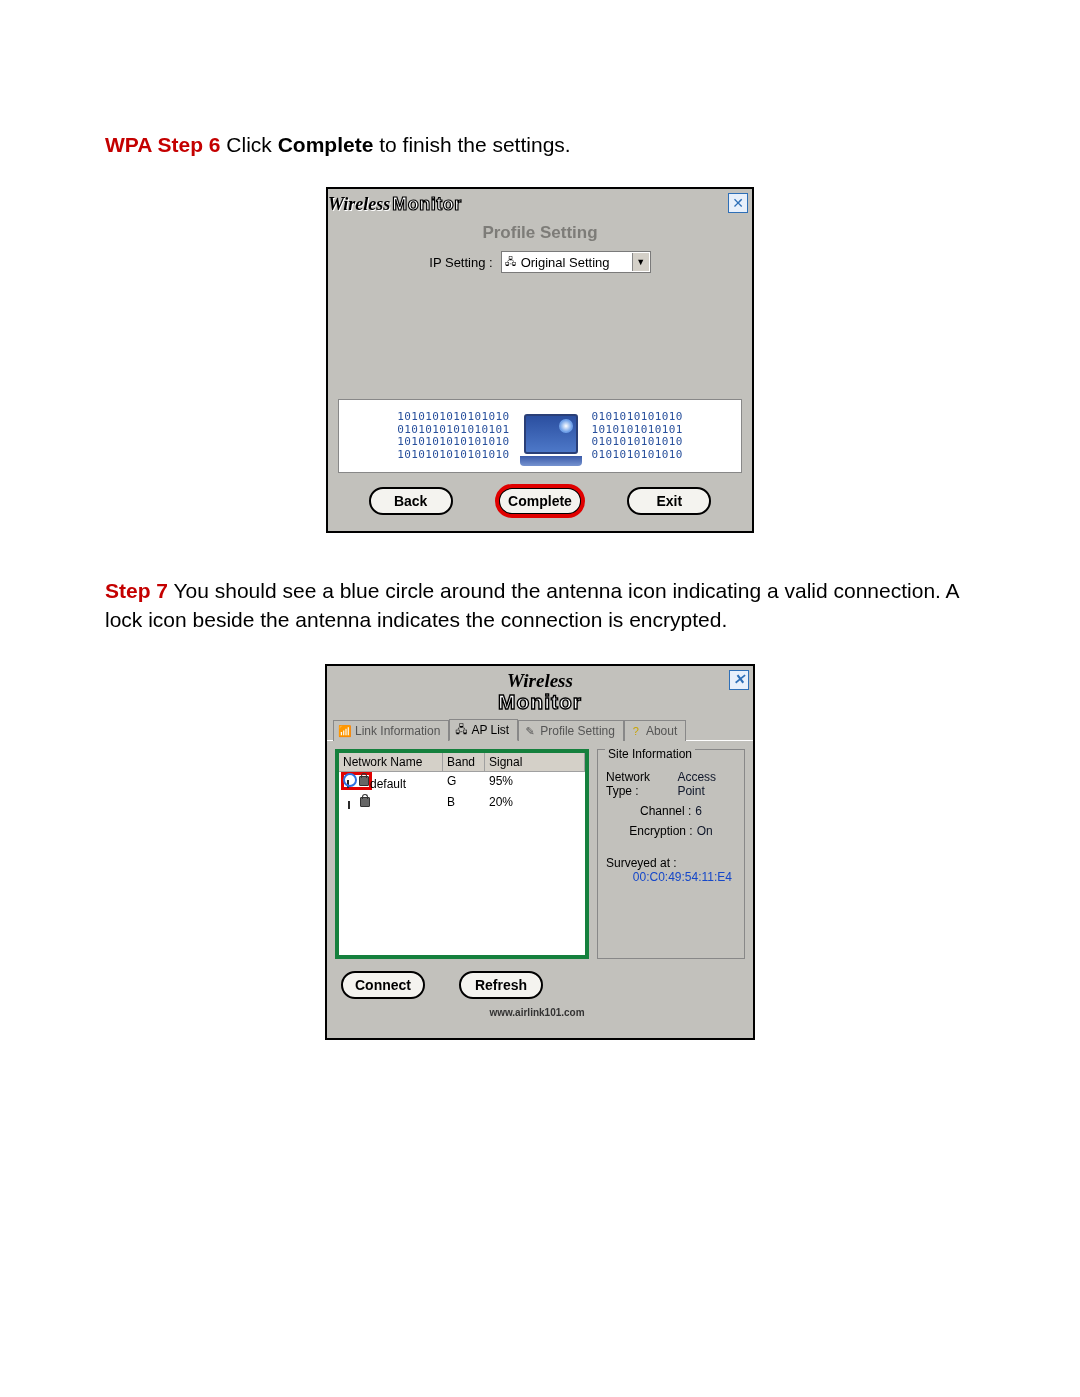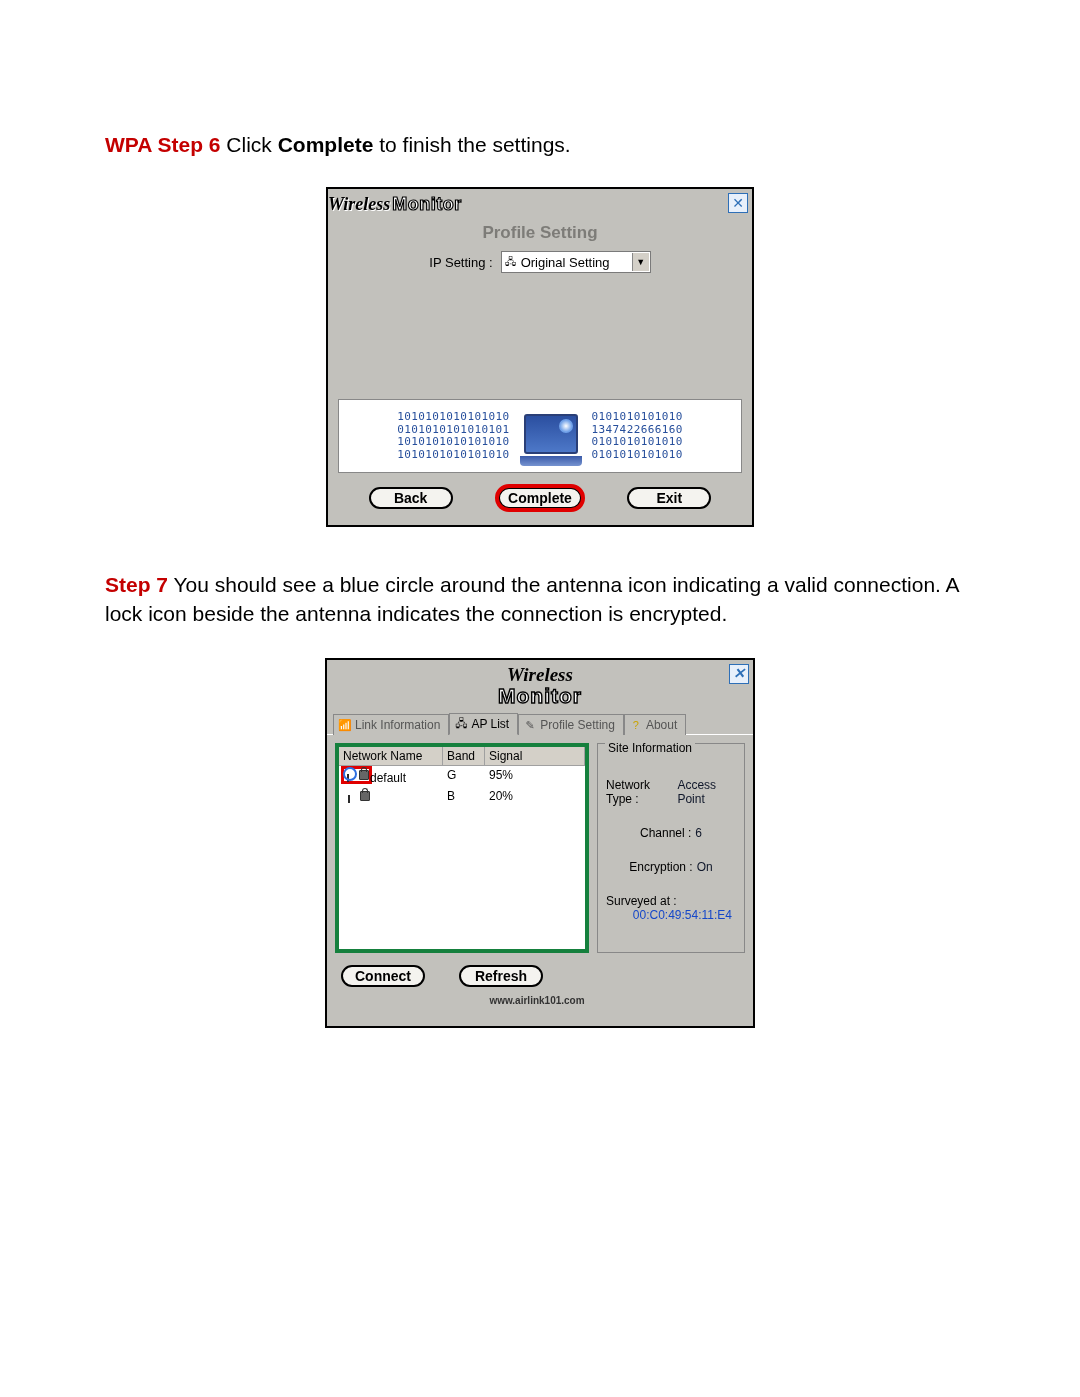--- a/index.html
+++ b/index.html
@@ -163,21 +163,21 @@
     border-radius: 0 0 4px 4px;
     margin-top:2px;
   }
   .btn-row {
     display: flex;
     justify-content: space-around;
     padding: 6px 18px 16px 18px;
   }
   .winbtn {
     min-width: 84px;
-    height: 22px;
+    height: 28px;
     border: 2px solid #000;
     border-radius: 14px;
     background: #f4f3ef;
     font-weight: bold;
     font-size: 14px;
     display: inline-flex;
     align-items: center;
     justify-content: center;
     box-sizing: border-box;
   }
@@ -293,21 +293,21 @@
     position: relative;
   }
   .fieldset-label{
     position:absolute; top:-2px; left:8px;
     background:#c2c1bc; padding:0 3px; font-size:12px;
   }
   .fieldset{
     border:1px solid #888; height:210px; box-sizing:border-box;
     padding: 14px 8px 8px 8px;
   }
-  .kv { display:flex; justify-content:flex-start; gap:4px; margin: 20px 0; }
+  .kv { display:flex; justify-content:flex-start; gap:4px; margin: 6px 0; }
   .kv .k{ color:#000; }
   .kv .v{ color:#0f172a; }
   .survey { margin-top: 18px; }
   .mac { color:#1547c9; text-align:right; padding-right:4px;}
 
   .btn-row2 {
     display:flex; gap:34px;
     padding: 4px 14px 8px 14px;
   }
   .footerlink{
@@ -344,21 +344,21 @@
     <div class="banner">
       <span class="binary">1010101010101010
 0101010101010101
 1010101010101010
 1010101010101010</span>
       <span class="laptop">
         <span class="screen"></span>
           <span class="base"></span>
       </span>
       <span class="binary">0101010101010
-1347422666160
+1010101010101
 0101010101010
 0101010101010</span>
     </div>
     <div class="btn-row">
       <span class="winbtn">Back</span>
       <span class="winbtn highlight-red">Complete</span>
       <span class="winbtn">Exit</span>
     </div>
   </div>
 

